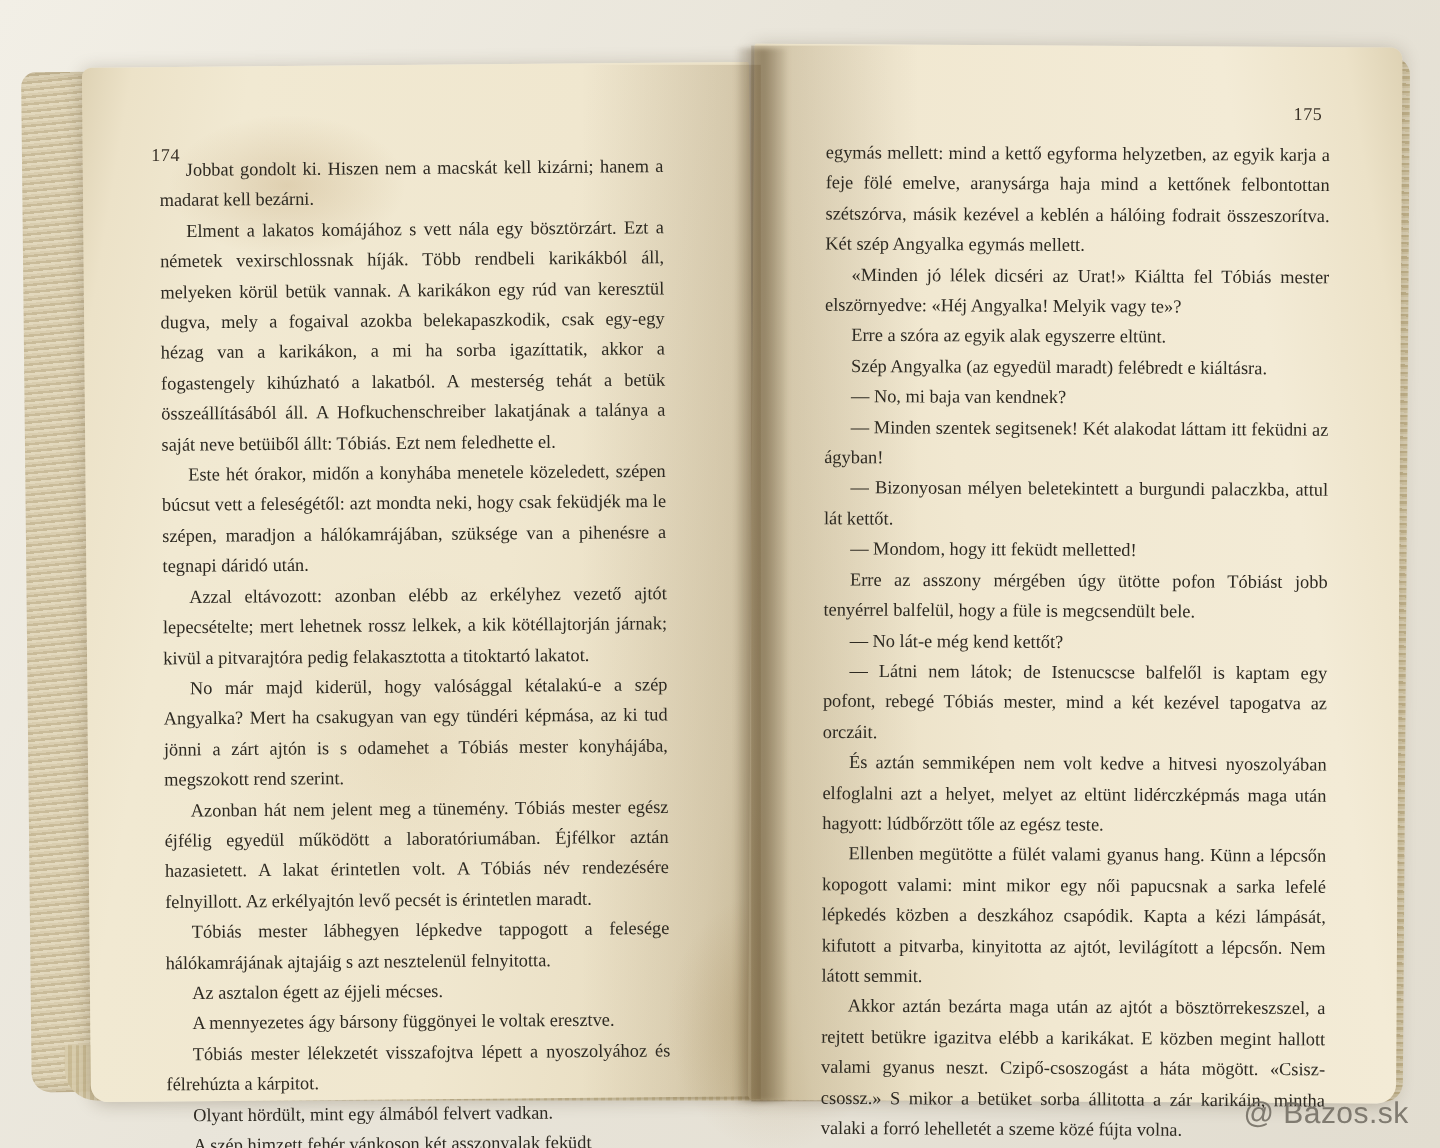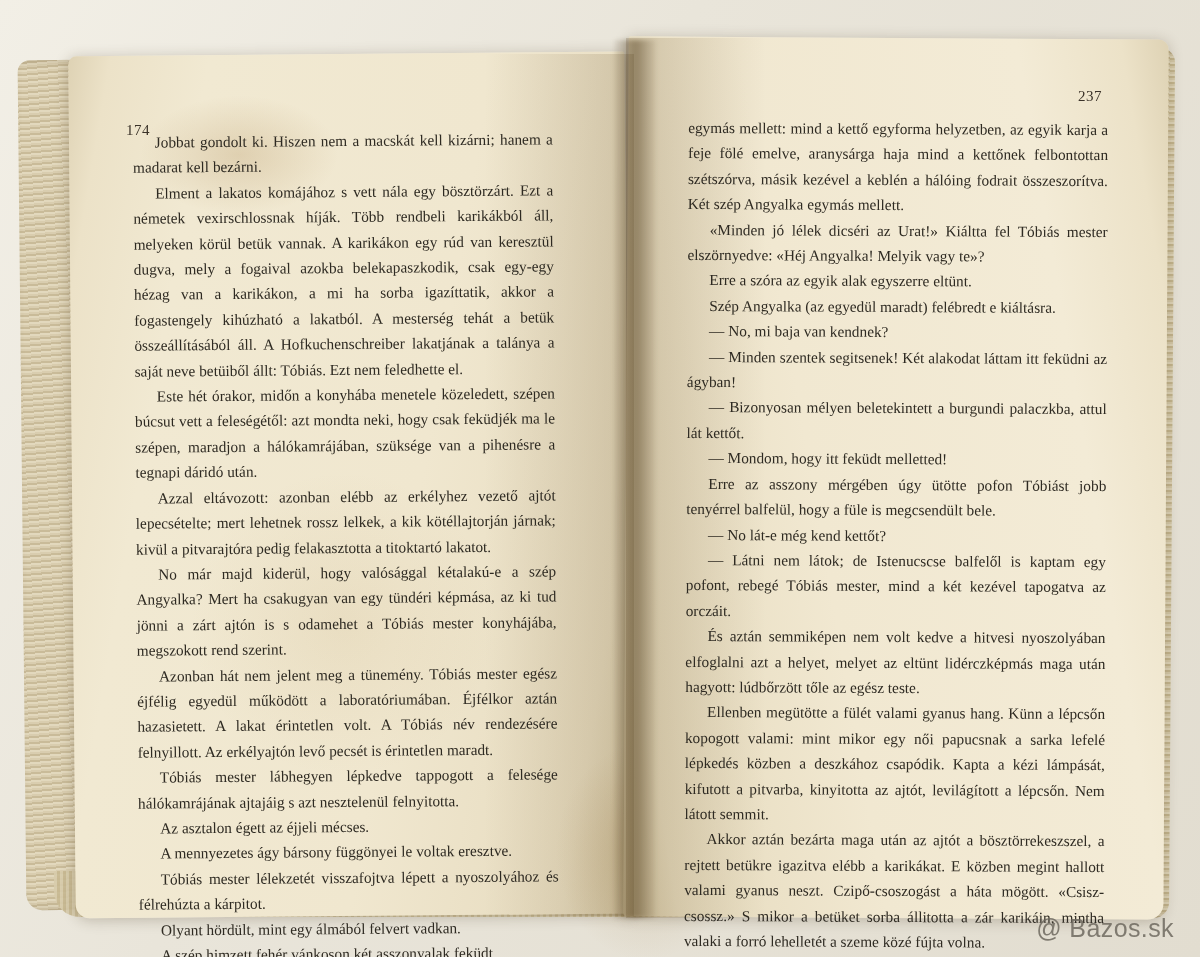--- a/index.html
+++ b/index.html
@@ -198,21 +198,21 @@
     <div class="page page-right">
       
       
     </div>
 
     <div class="curve-left"></div>
     <div class="curve-right"></div>
     <div class="gutter"></div>
 
     <div class="folio folio-left">174</div>
-    <div class="folio folio-right">237</div>
+    <div class="folio folio-right">175</div>
 
     <div class="textblock tb-left">
       <p>Jobbat gondolt ki. Hiszen nem a macskát kell kizárni; hanem a madarat kell bezárni.</p>
       <p>Elment a lakatos komájához s vett nála egy bösztörzárt. Ezt a németek vexirschlossnak híják. Több rendbeli karikákból áll, melyeken körül betük vannak. A karikákon egy rúd van keresztül dugva, mely a fogaival azokba belekapaszkodik, csak egy-egy hézag van a karikákon, a mi ha sorba igazíttatik, akkor a fogastengely kihúzható a lakatból. A mesterség tehát a betük összeállításából áll. A Hofkuchenschreiber lakatjának a talánya a saját neve betüiből állt: Tóbiás. Ezt nem feledhette el.</p>
       <p>Este hét órakor, midőn a konyhába menetele közeledett, szépen búcsut vett a feleségétől: azt mondta neki, hogy csak feküdjék ma le szépen, maradjon a hálókamrájában, szüksége van a pihenésre a tegnapi dáridó után.</p>
       <p>Azzal eltávozott: azonban elébb az erkélyhez vezető ajtót lepecsételte; mert lehetnek rossz lelkek, a kik kötéllajtorján járnak; kivül a pitvarajtóra pedig felakasztotta a titoktartó lakatot.</p>
       <p>No már majd kiderül, hogy valósággal kétalakú-e a szép Angyalka? Mert ha csakugyan van egy tündéri képmása, az ki tud jönni a zárt ajtón is s odamehet a Tóbiás mester konyhájába, megszokott rend szerint.</p>
       <p>Azonban hát nem jelent meg a tünemény. Tóbiás mester egész éjfélig egyedül működött a laboratóriumában. Éjfélkor aztán hazasietett. A lakat érintetlen volt. A Tóbiás név rendezésére felnyillott. Az erkélyajtón levő pecsét is érintetlen maradt.</p>
       <p>Tóbiás mester lábhegyen lépkedve tappogott a felesége hálókamrájának ajtajáig s azt nesztelenül felnyitotta.</p>
       <p>Az asztalon égett az éjjeli mécses.</p>

